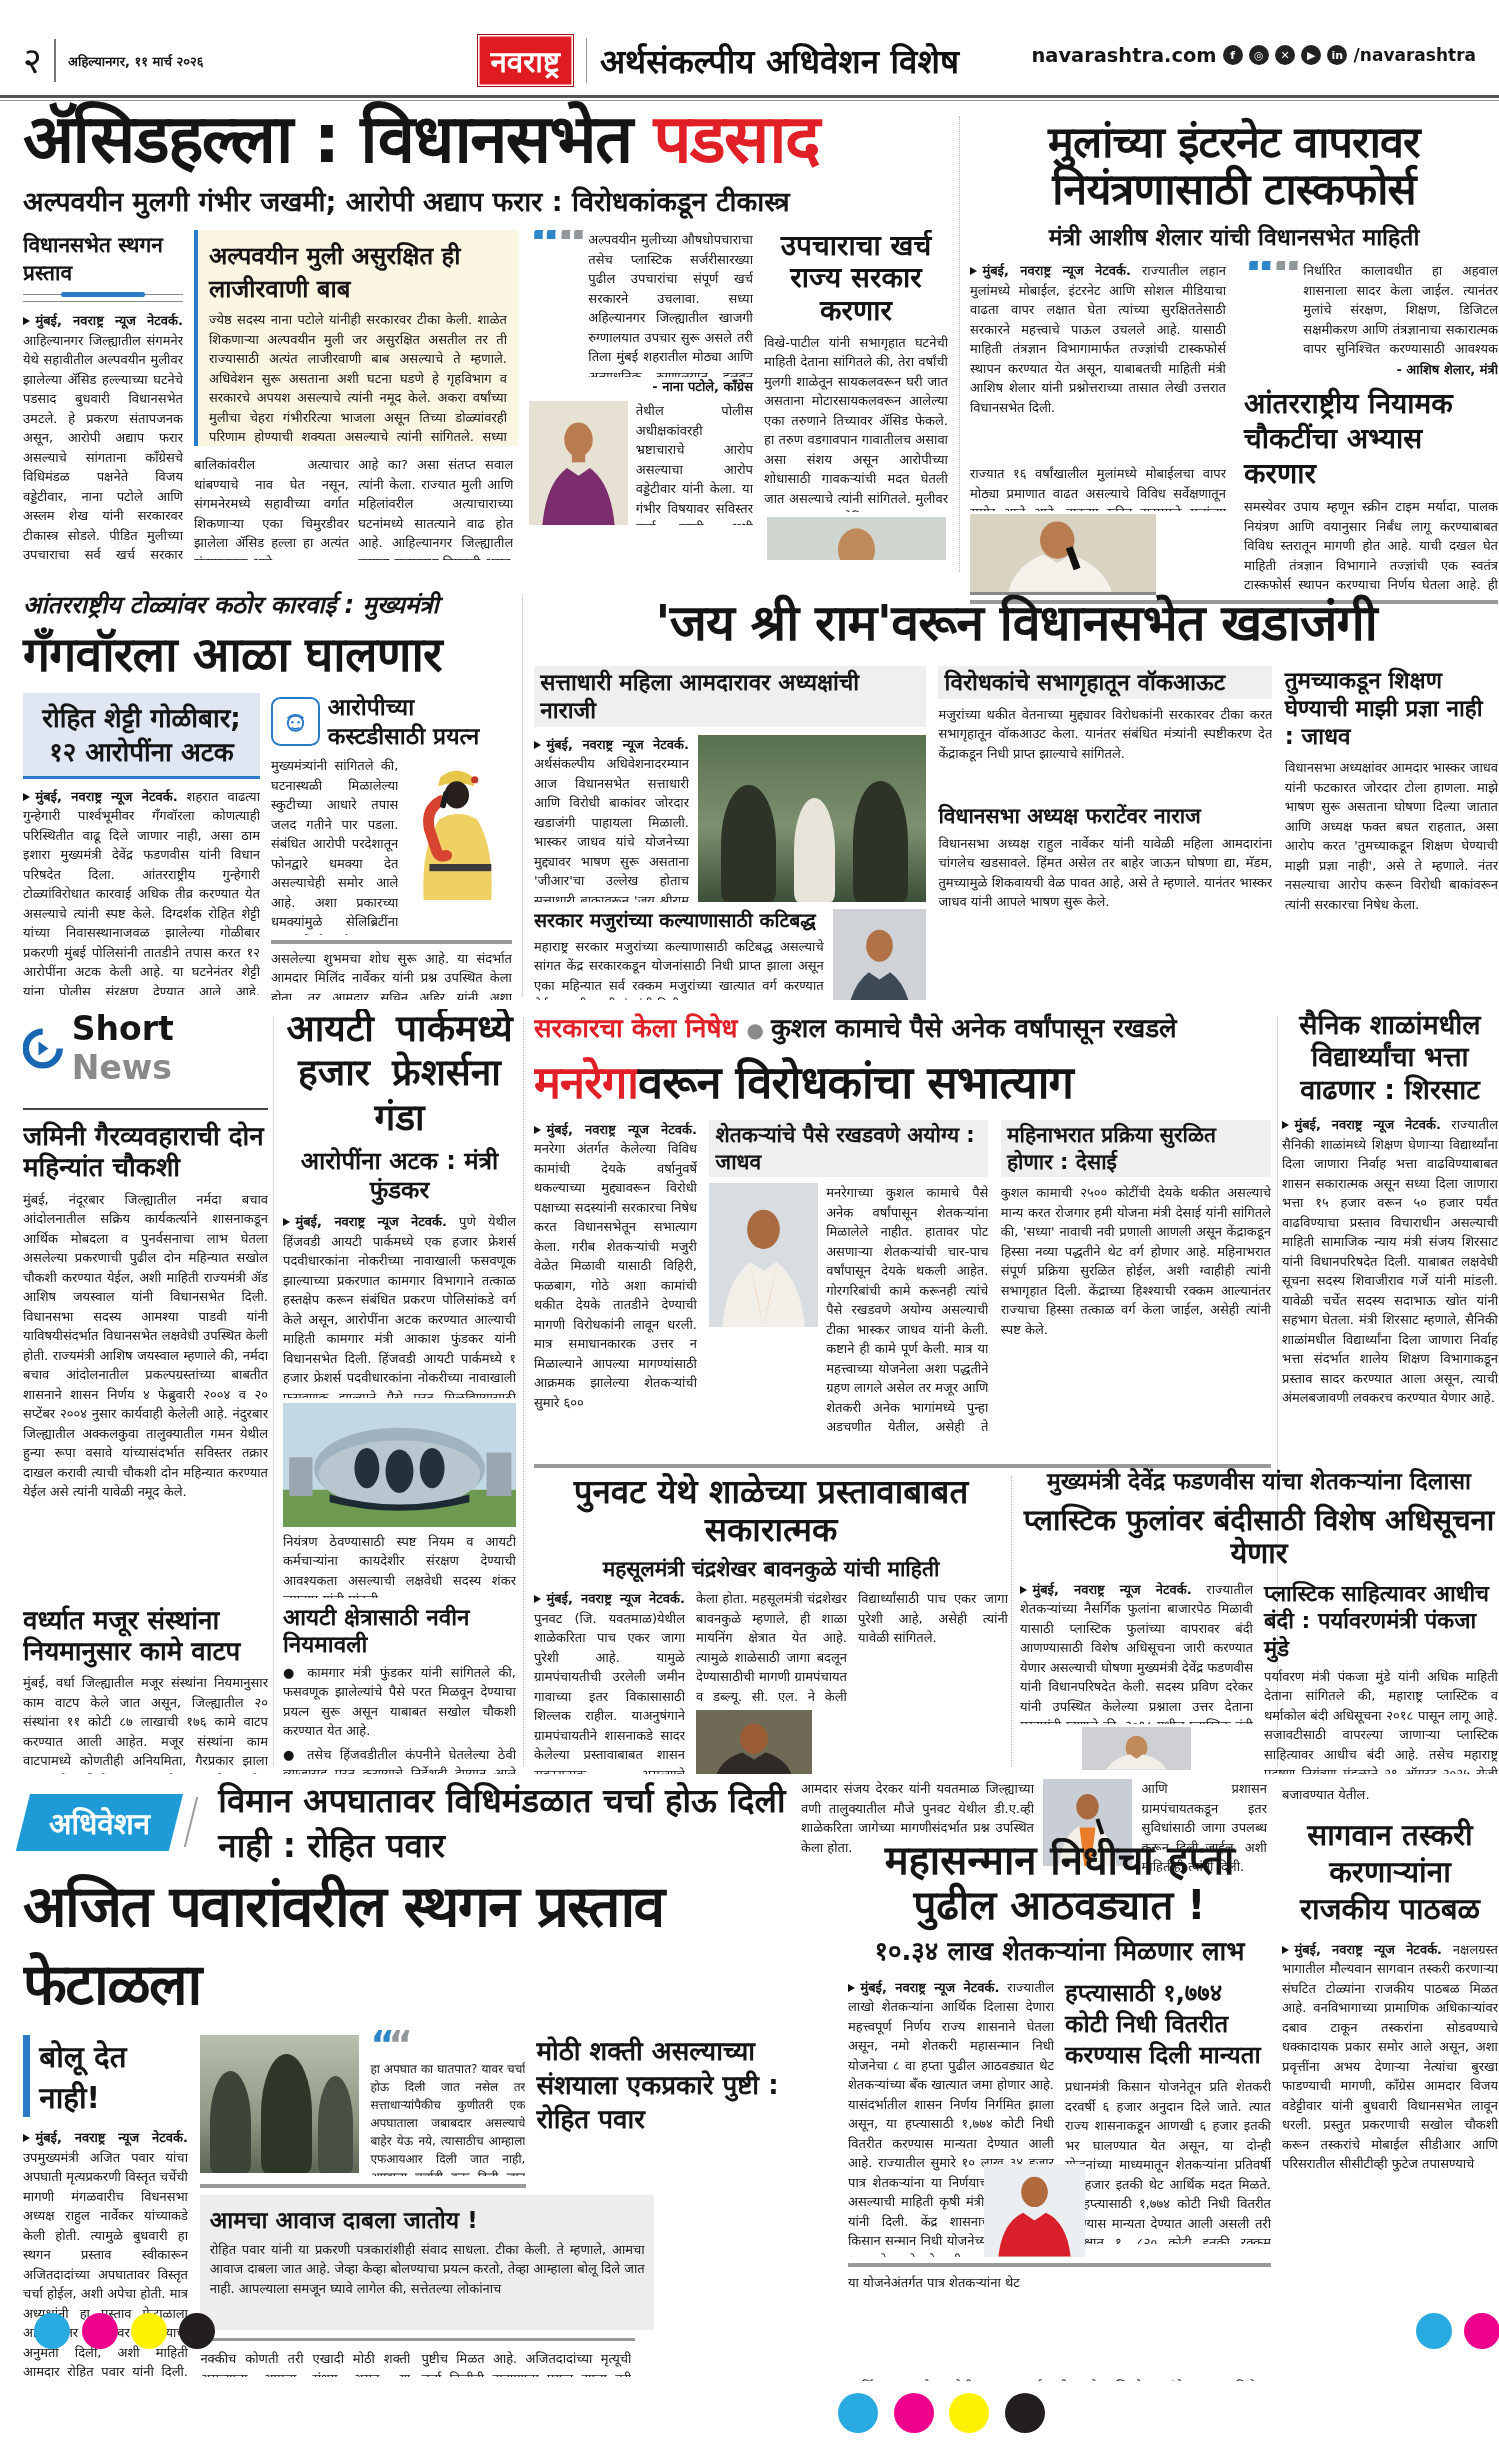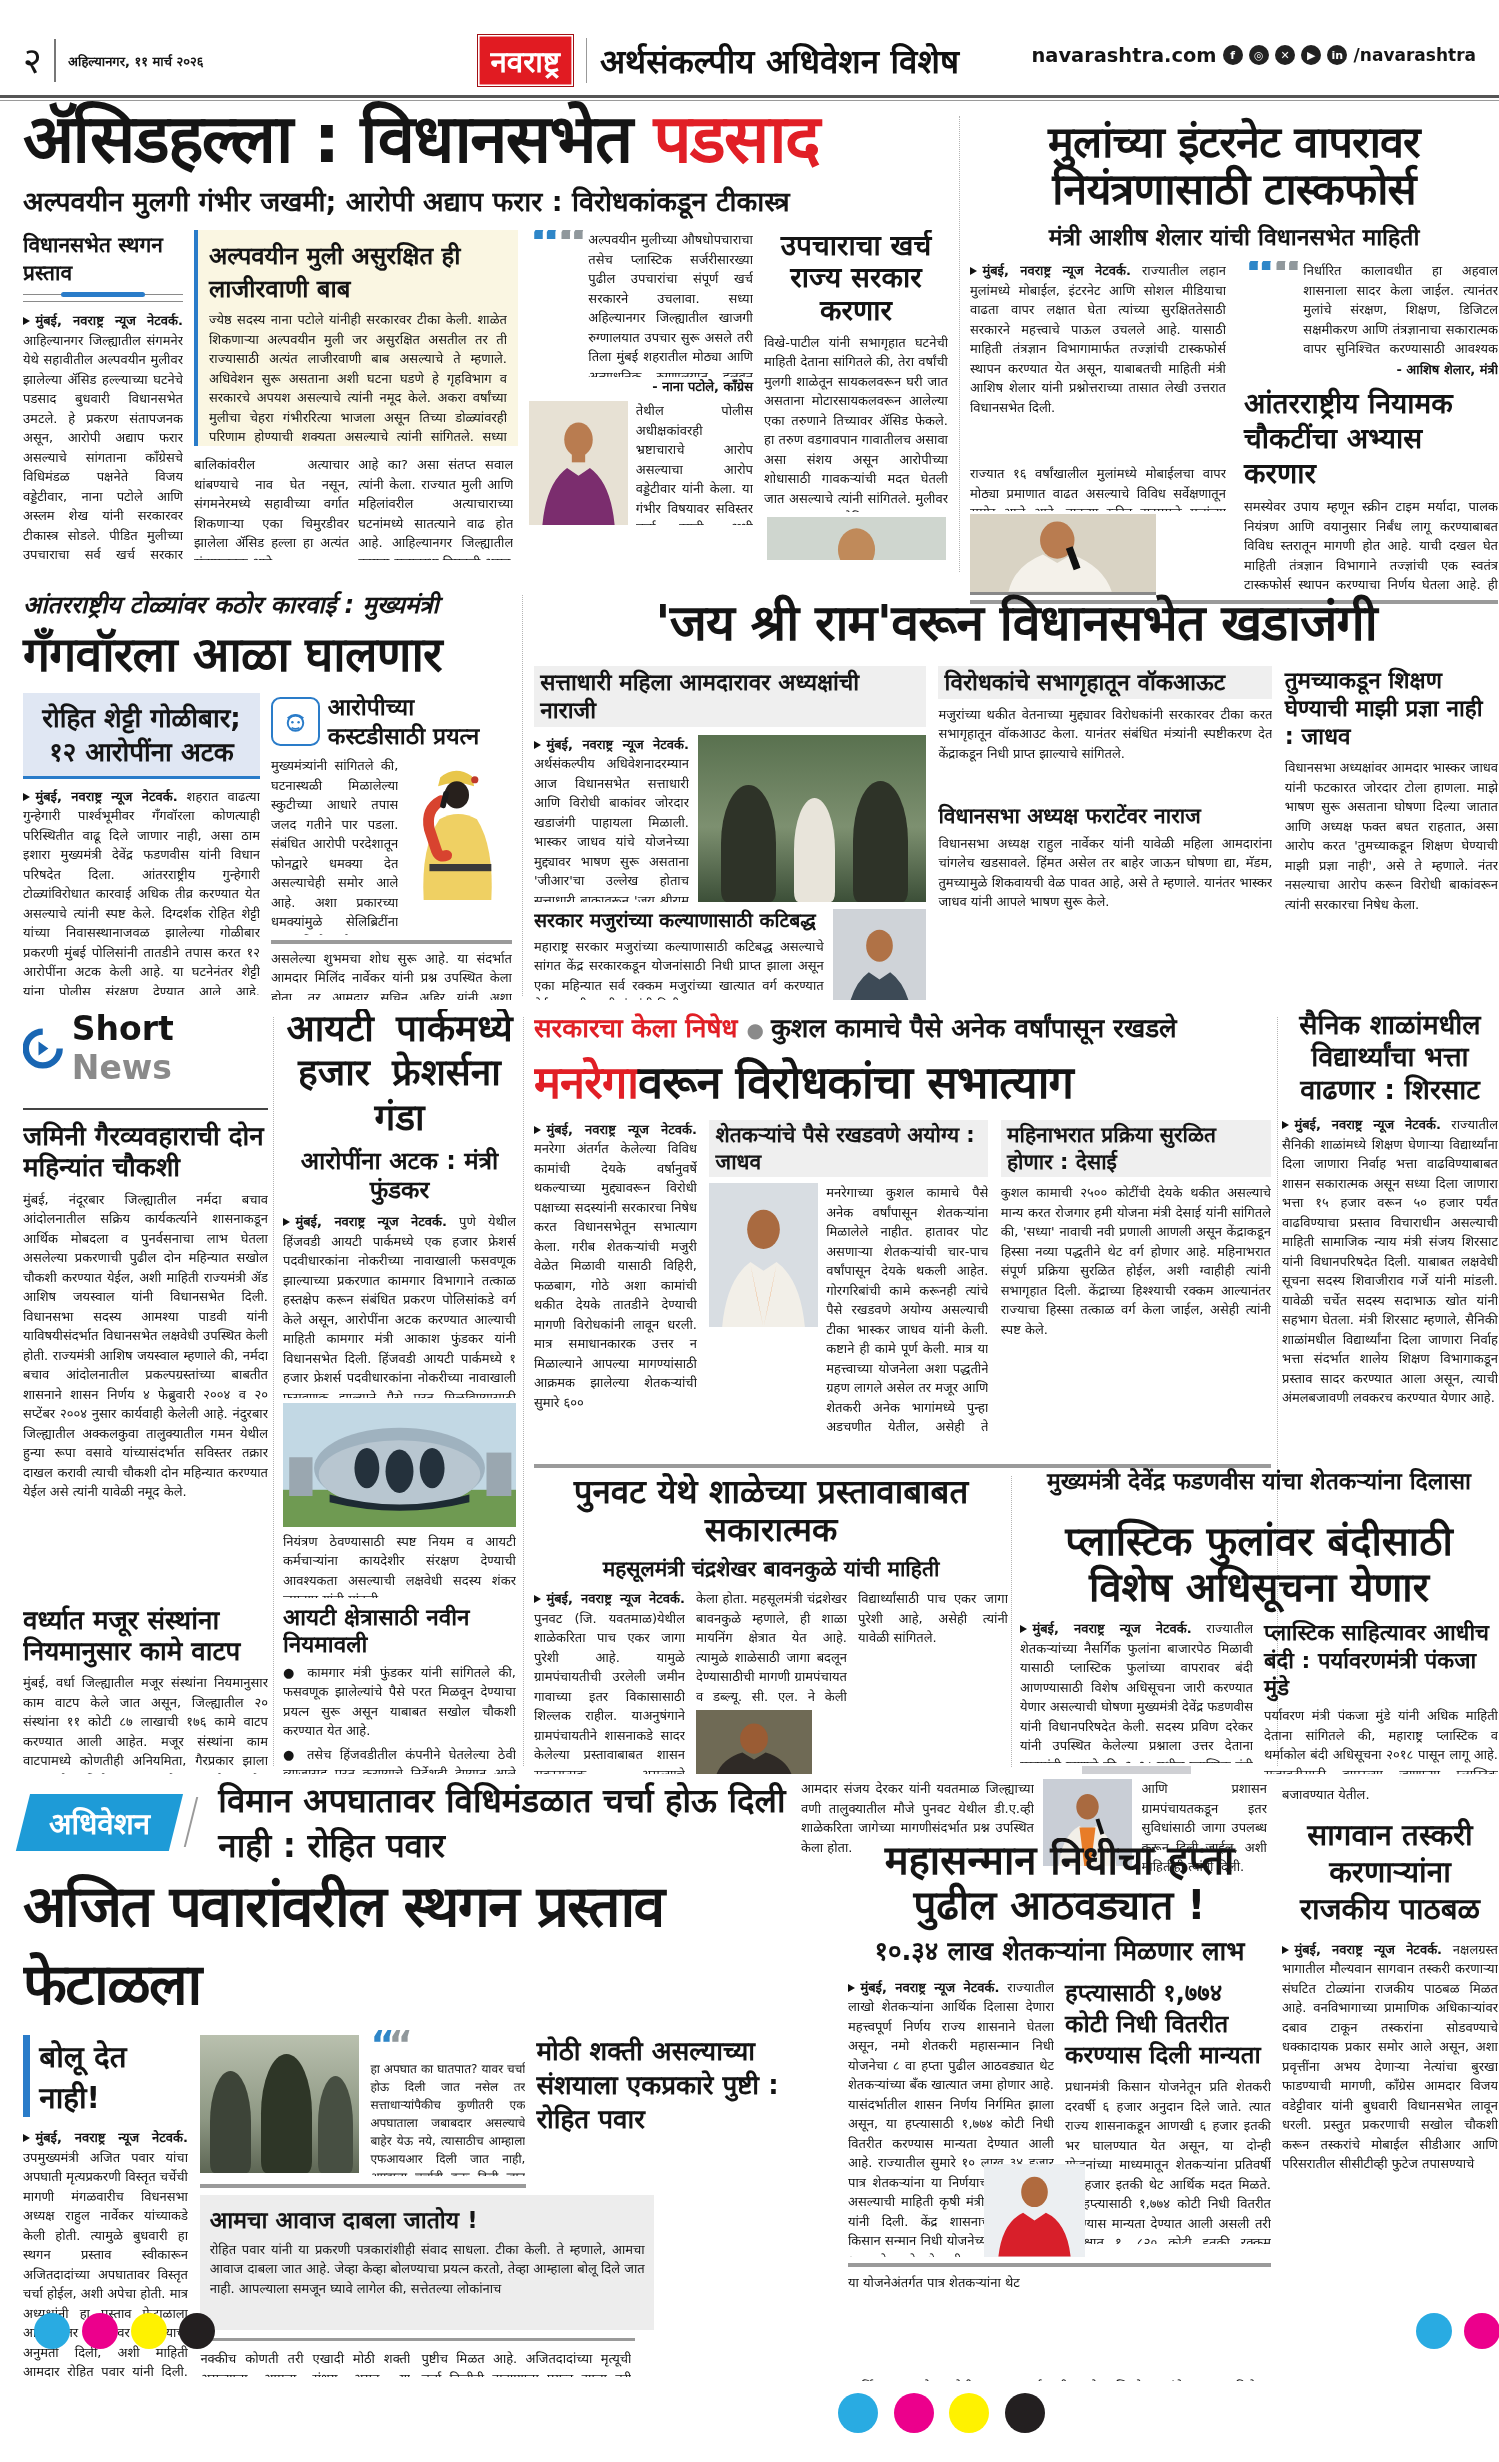--- a/index.html
+++ b/index.html
@@ -403,21 +403,21 @@
             </svg>
         </div>
       </div>
       <div class="body-txt" style="flex:1;">विद्यार्थ्यांसाठी पाच एकर जागा पुरेशी आहे, असेही त्यांनी यावेळी सांगितले.</div>
     </div>
   </div>
   <div class="abs" style="left:1011px;top:1476px;height:291px;border-left:0.8px dotted #b3b3b3;"></div>
 
   <div class="abs" style="left:1020px;top:1467px;width:478px;height:307px;overflow:hidden;">
     <div class="h-col" style="font-size:23px;text-align:center;">मुख्यमंत्री देवेंद्र फडणवीस यांचा शेतकऱ्यांना दिलासा</div>
-    <div class="h-sec" style="font-size:40px;margin-top:22px;">प्लास्टिक फुलांवर बंदीसाठी विशेष अधिसूचना येणार</div>
+    <div class="h-sec" style="font-size:29px;margin-top:8px;">प्लास्टिक फुलांवर बंदीसाठी विशेष अधिसूचना येणार</div>
     <div style="display:flex;gap:11px;margin-top:9.3px;height:194px;overflow:hidden;">
       <div style="width:233px;flex:none;">
         <div class="body-txt" style="height:144px;">
           <span class="dl">मुंबई, नवराष्ट्र न्यूज नेटवर्क.</span>
           <span>राज्यातील शेतकऱ्यांच्या नैसर्गिक फुलांना बाजारपेठ मिळावी यासाठी प्लास्टिक फुलांच्या वापरावर बंदी आणण्यासाठी विशेष अधिसूचना जारी करण्यात येणार असल्याची घोषणा मुख्यमंत्री देवेंद्र फडणवीस यांनी विधानपरिषदेत केली. सदस्य प्रविण दरेकर यांनी उपस्थित केलेल्या प्रश्नाला उत्तर देताना मुख्यमंत्री म्हणाले की, २०१८ मधील प्लास्टिक बंदी अधिसूचनेअंतर्गतच नवी विशेष अधिसूचना काढली जाईल.</span>
         </div>
         <div class="photo" style="width:109px;height:43px;margin:3.1px auto 0 auto;--skin:#c08a5a;--cloth:#f2efe8;background:#cfd0d4;">
           <svg viewBox="0 0 100 30" preserveAspectRatio="xMidYMax meet">
               <ellipse cx="50" cy="10" rx="10" ry="11" fill="var(--skin)"></ellipse>
               <path d="M22 30 Q28 20 44 16 L50 20 L56 16 Q72 20 78 30 Z" fill="var(--cloth)"></path>

